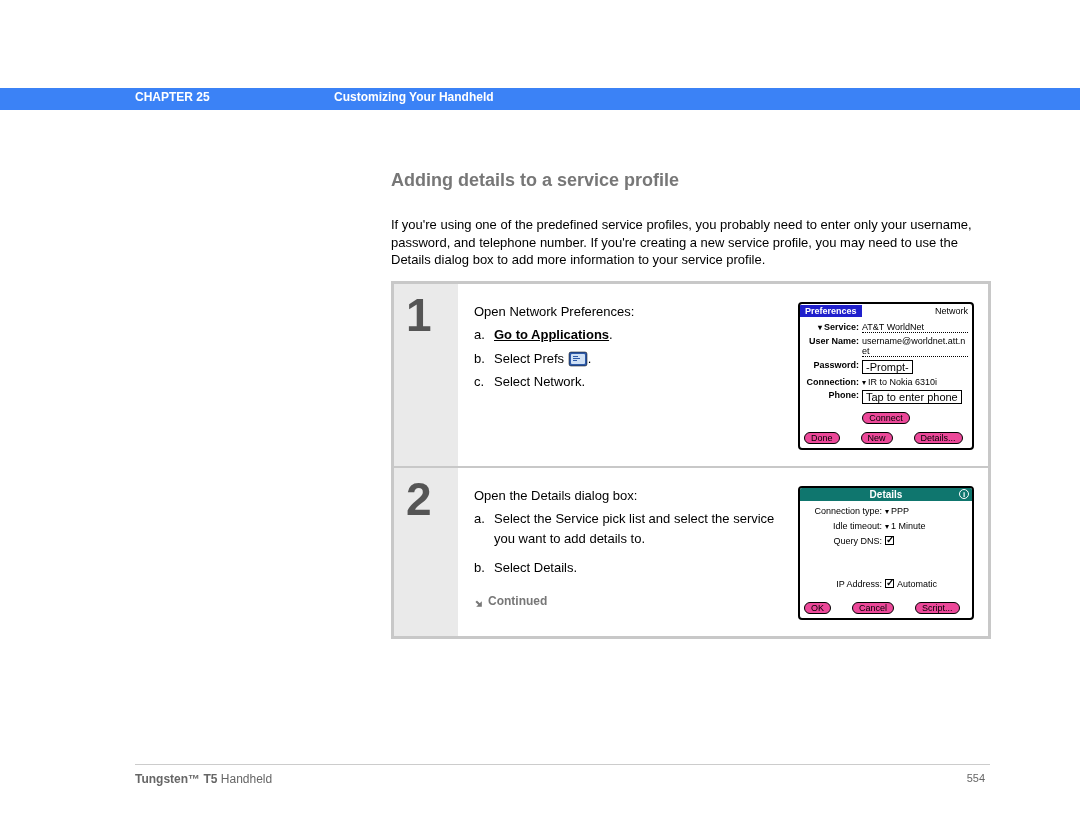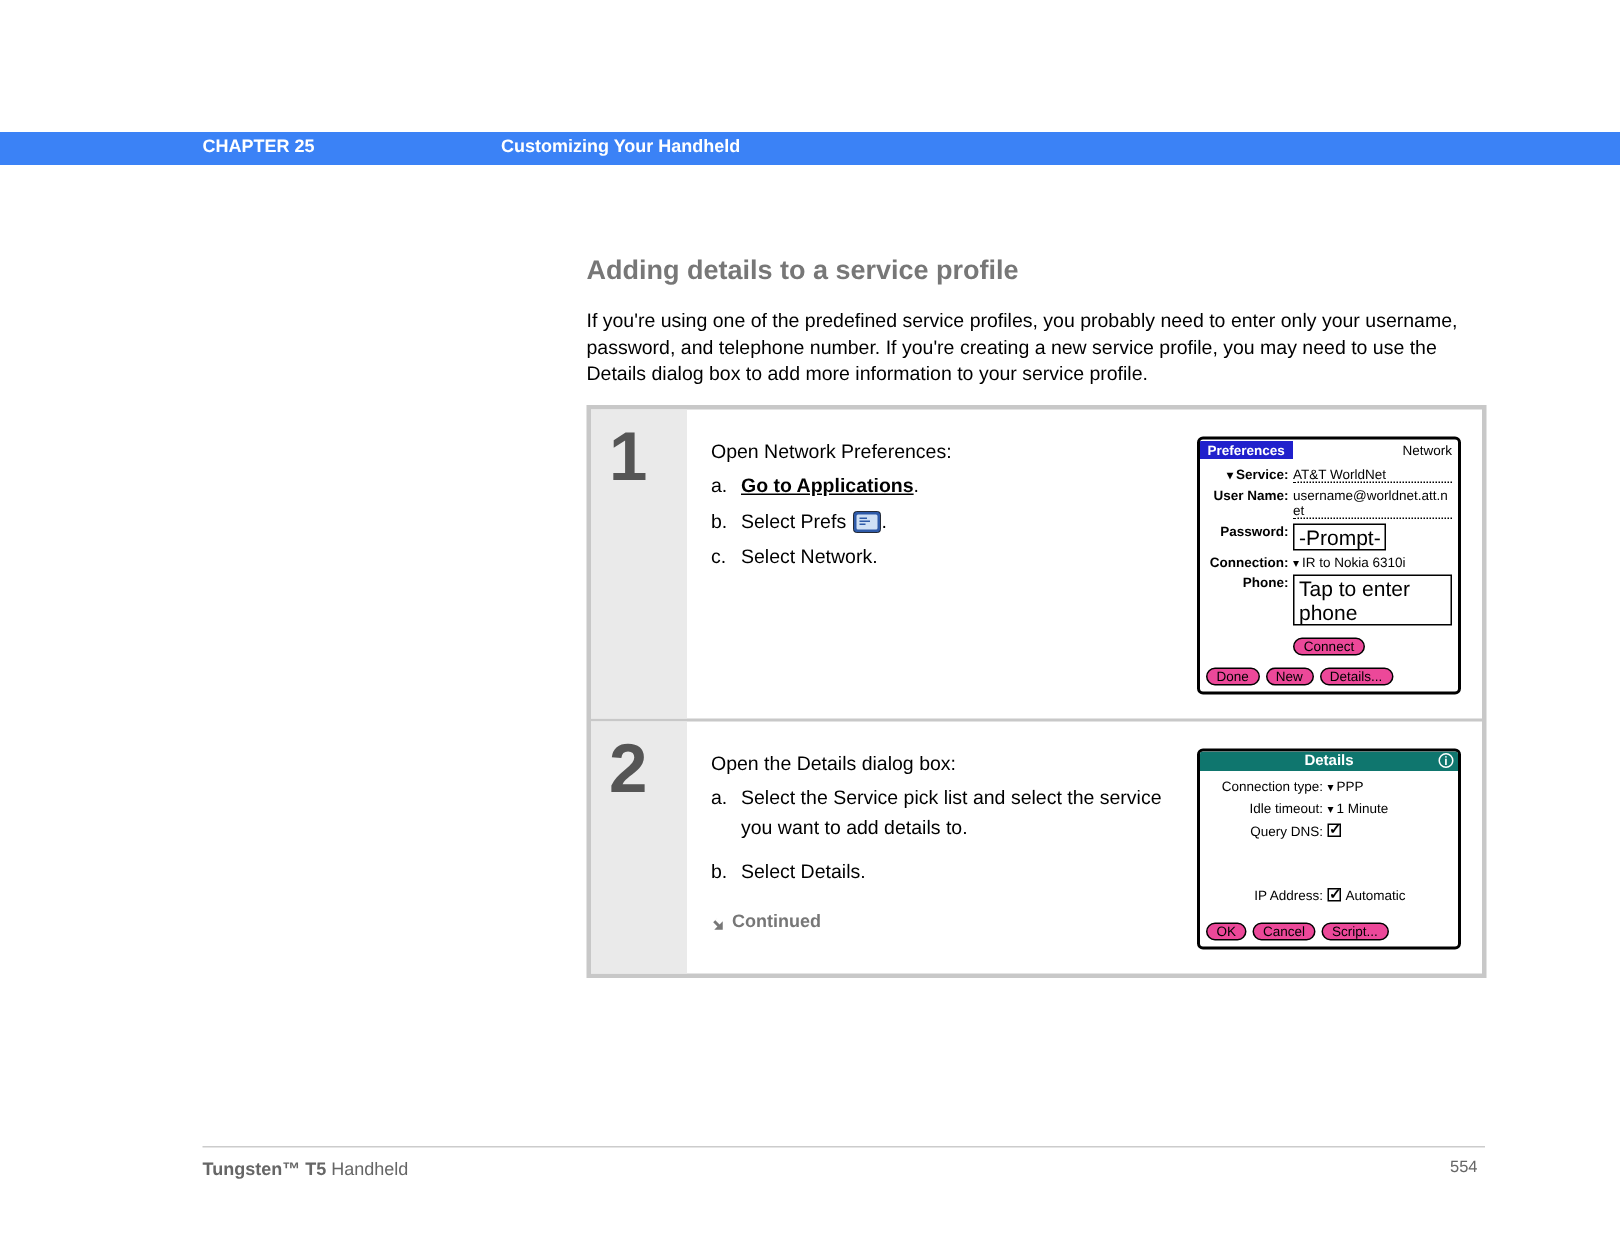--- a/index.html
+++ b/index.html
@@ -38,21 +38,21 @@
   .main {
     position: absolute;
     top: 170px;
     left: 391px;
     width: 600px;
   }
   .section-title {
     font-size: 18px;
     font-weight: bold;
     color: #777;
-    margin-bottom: 14px;
+    margin-bottom: 25px;
   }
   .intro {
     font-size: 13px;
     line-height: 1.35;
     color: #000;
     margin-bottom: 12px;
   }
   .steps-outer {
     border: 3px solid #c8c8c8;
     width: 600px;
@@ -147,30 +147,30 @@
     width: 58px;
     text-align: right;
     padding-right: 3px;
   }
   .palm-value {
     font-size: 9px;
     flex: 1;
   }
   .palm-dotted { border-bottom: 1px dotted #000; display: inline-block; min-width: 70px; }
   .palm-dropdown-arrow::before { content: "▾"; font-size: 8px; margin-right: 2px; }
-  .palm-box { border: 1px solid #000; padding: 0 3px; font-size: 14px; display: inline-block; }
+  .palm-box { border: 1px solid #000; padding: 0 3px; font-size: 11px; display: inline-block; }
   .palm-btn {
     border: 1px solid #000;
     border-radius: 8px;
     padding: 0 6px;
     font-size: 9px;
     display: inline-block;
     background: #ec4899;
   }
-  .palm-btn-row { padding: 3px 4px 4px 4px; display: flex; gap: 4px; align-items: center; }
+  .palm-btn-row { padding: 3px 4px 4px 4px; display: flex; gap: 21px; align-items: center; }
   .palm-connect-row { text-align: center; padding: 3px 0 5px 0; }
   
   .palm-details-title {
     background: #0f766e;
     color: #fff;
     text-align: center;
     font-weight: bold;
     font-size: 10px;
     padding: 1px 0;
     position: relative;

